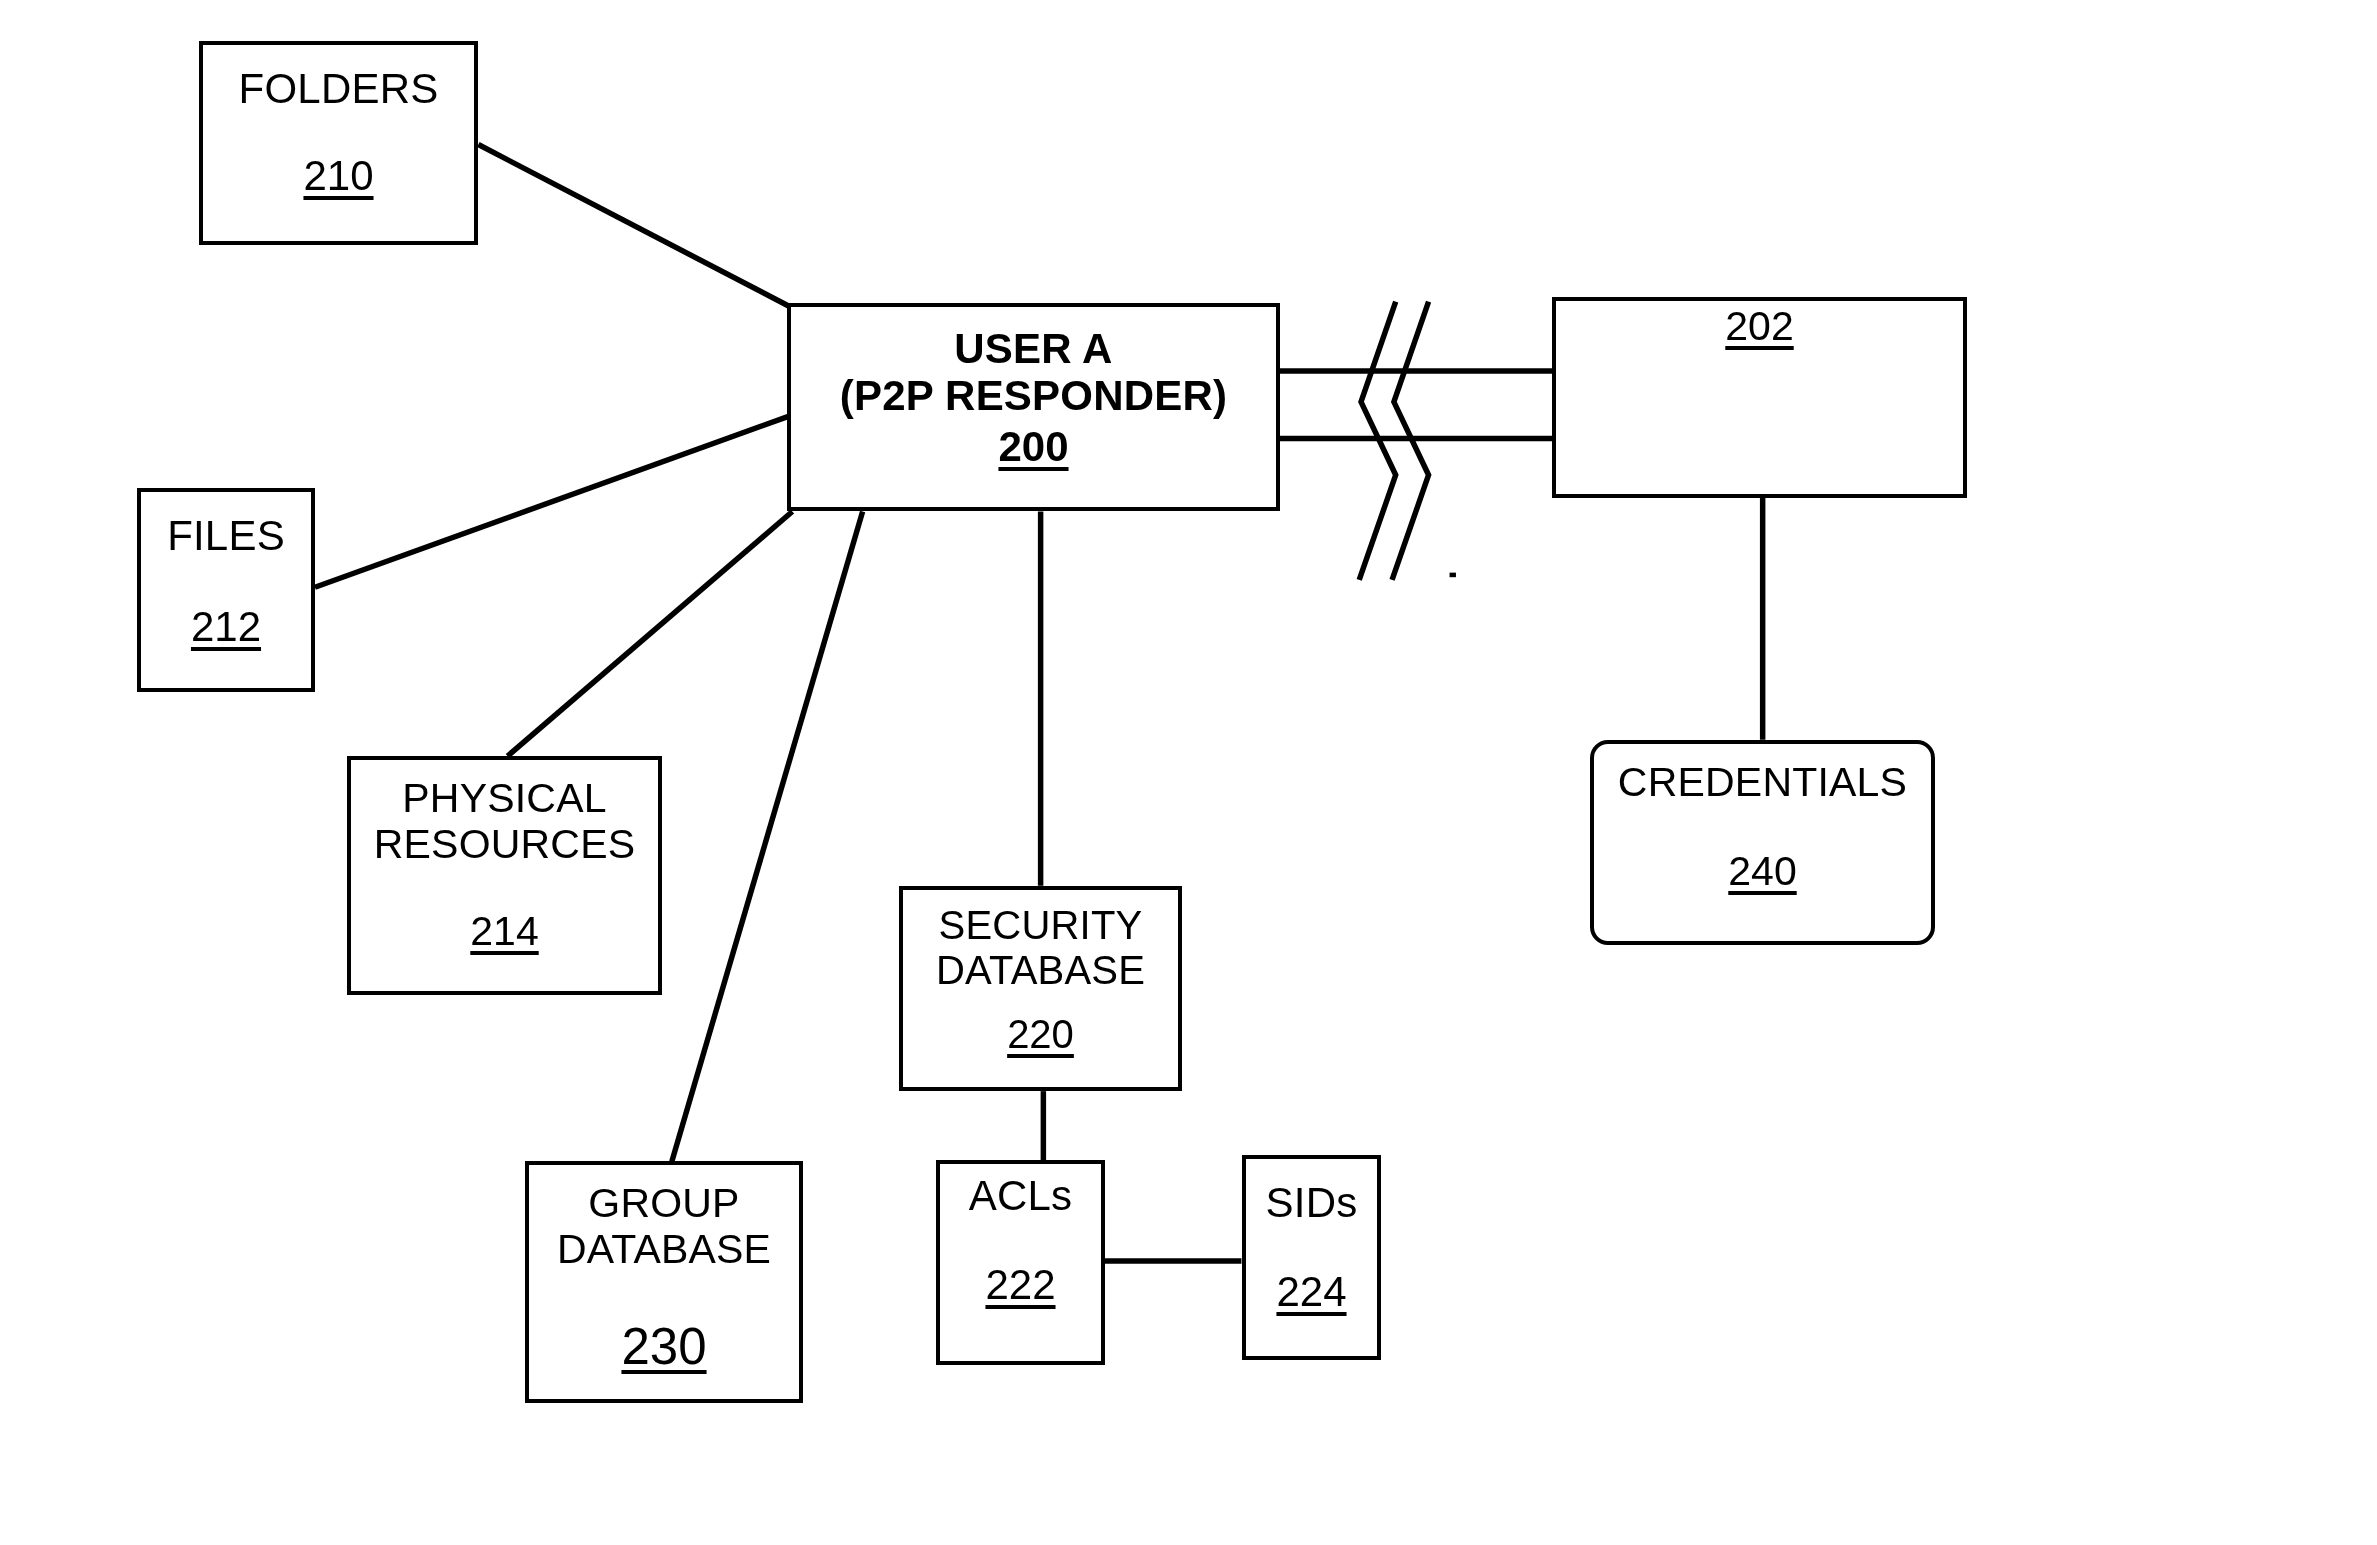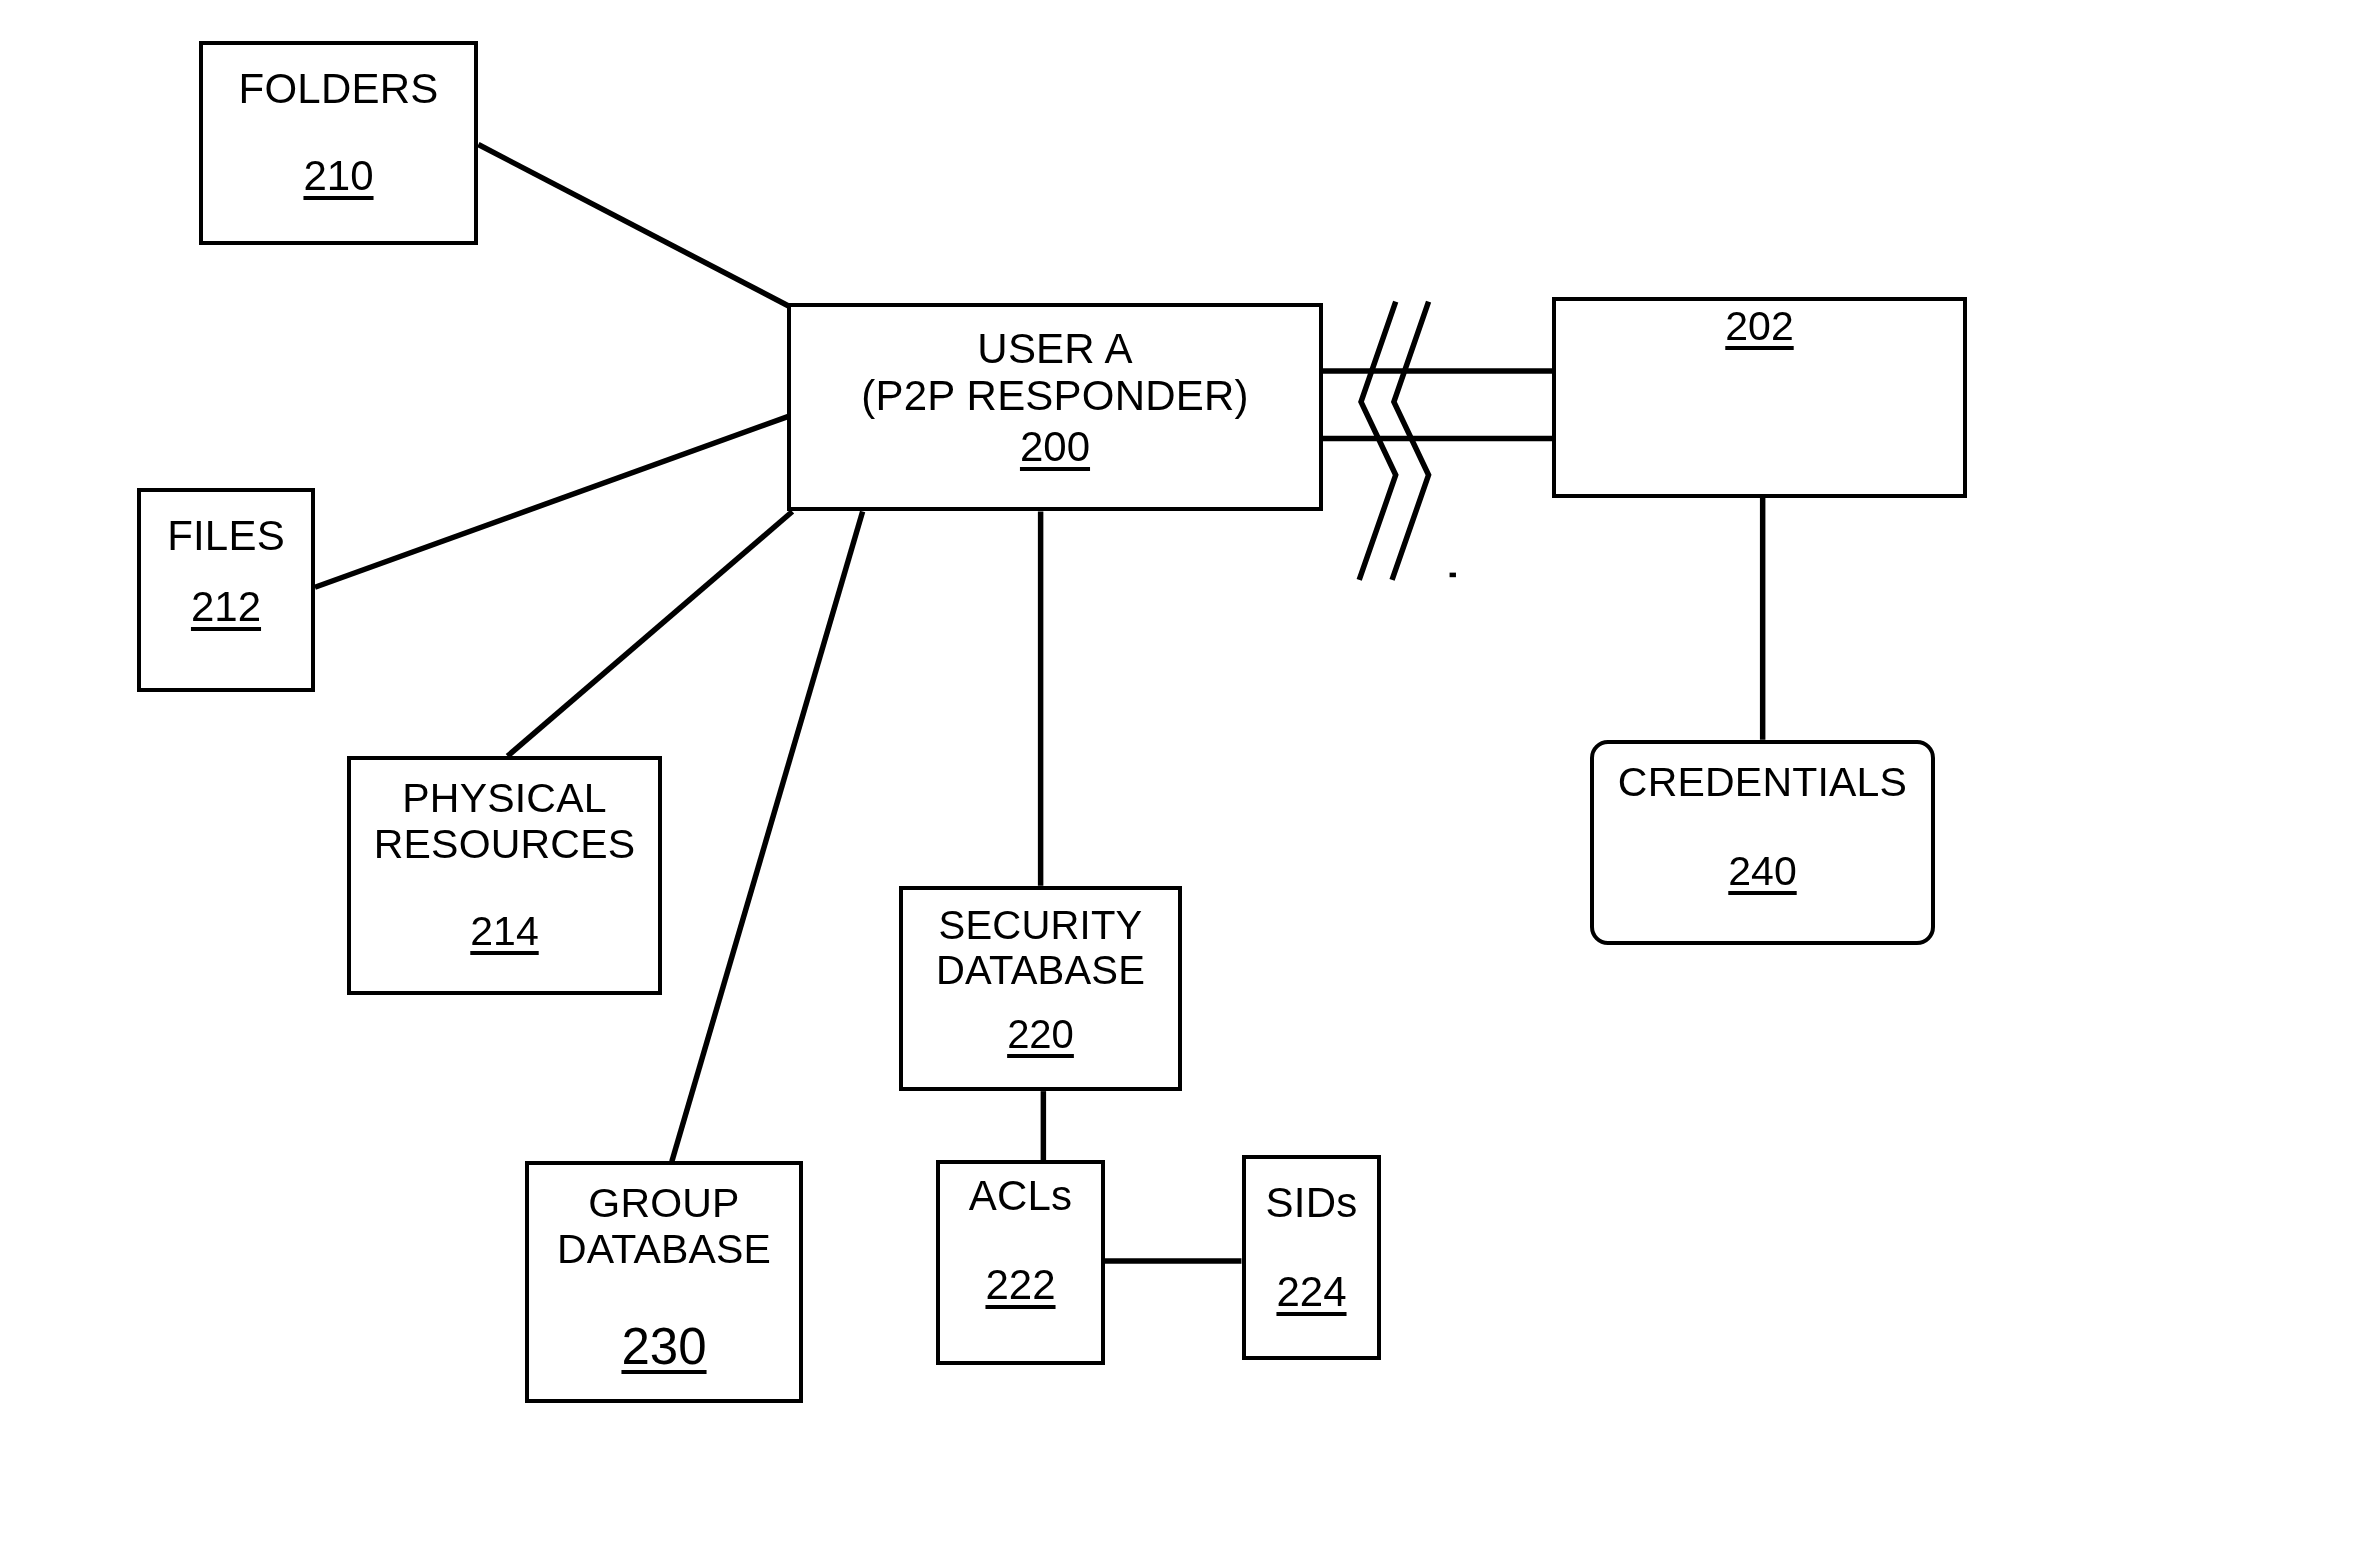--- a/index.html
+++ b/index.html
@@ -52,21 +52,21 @@
   #node-folders {
     left: 199px; top: 41px; width: 279px; height: 204px;
   }
   #node-folders .node-title { font-size: 42px; margin-top: 20px; }
   #node-folders .node-ref   { font-size: 42px; margin-top: 40px; }
 
   #node-files {
     left: 137px; top: 488px; width: 178px; height: 204px;
   }
   #node-files .node-title { font-size: 42px; margin-top: 20px; }
-  #node-files .node-ref   { font-size: 42px; margin-top: 24px; }
+  #node-files .node-ref   { font-size: 42px; margin-top: 44px; }
 
   #node-physical-resources {
     left: 347px; top: 756px; width: 315px; height: 239px;
   }
   #node-physical-resources .node-title { font-size: 41px; margin-top: 16.4px; }
   #node-physical-resources .node-ref   { font-size: 41px; margin-top: 40px; }
 
   #node-group-database {
     left: 525px; top: 1161px; width: 278px; height: 242px;
   }
@@ -85,21 +85,21 @@
   #node-acls .node-title { font-size: 42px; margin-top: 8px; }
   #node-acls .node-ref   { font-size: 42px; margin-top: 42px; }
 
   #node-sids {
     left: 1242px; top: 1155px; width: 139px; height: 205px;
   }
   #node-sids .node-title { font-size: 42px; margin-top: 20px; }
   #node-sids .node-ref   { font-size: 42px; margin-top: 42px; }
 
   #node-user-a {
-    left: 787px; top: 303px; width: 536px; height: 208px;
+    left: 787px; top: 303px; width: 493px; height: 208px; font-weight: bold;
   }
   #node-user-a .node-title { font-size: 42px; margin-top: 18px; }
   #node-user-a .node-ref   { font-size: 42px; margin-top: 3.7px; }
 
   #node-user-b {
     left: 1552px; top: 297px; width: 415px; height: 201px;
   }
   #node-user-b .node-title { font-size: 41px; margin-top: 16.4px; }
   #node-user-b .node-ref   { font-size: 41px; margin-top: 1.8px; }
 

